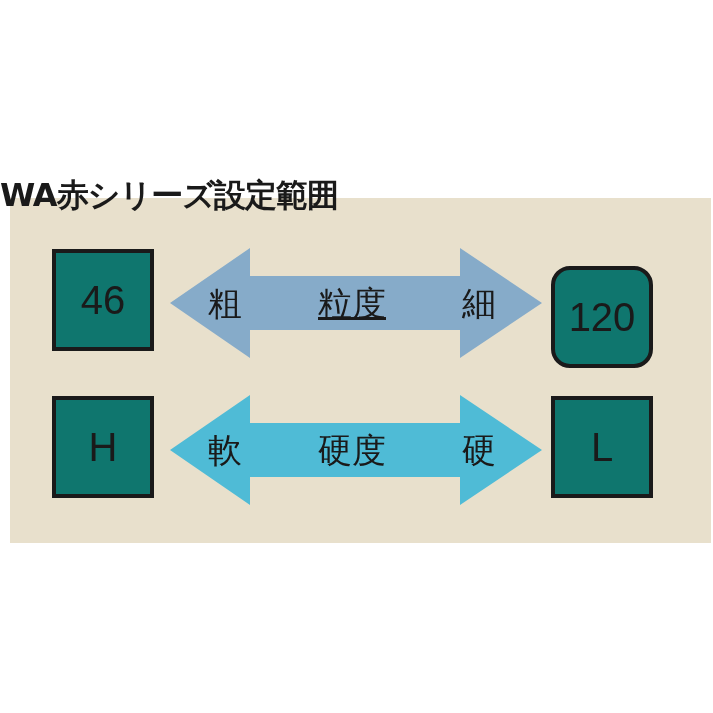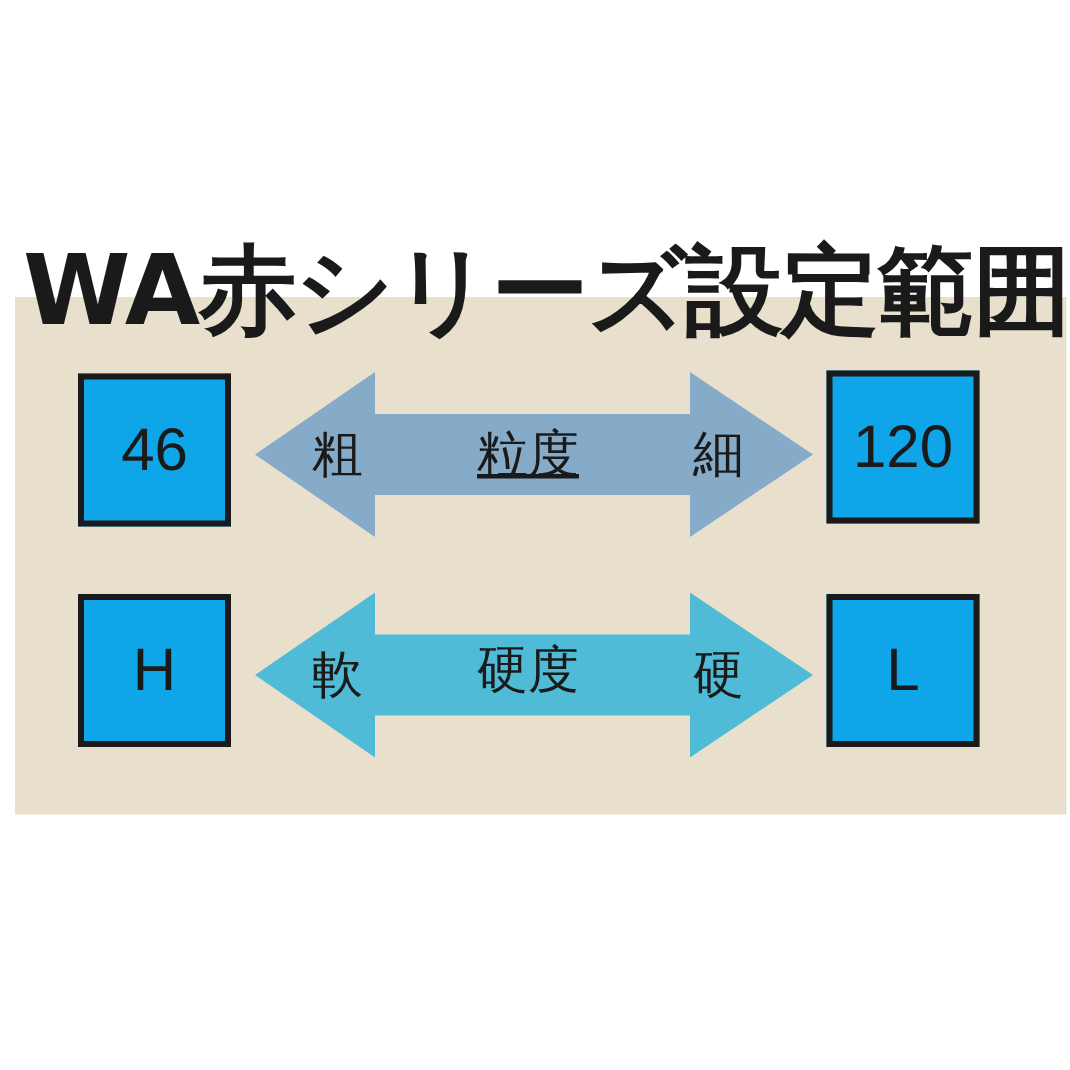--- a/index.html
+++ b/index.html
@@ -6,26 +6,26 @@
     body {
       width: 713px; height: 713px; background: #ffffff;
       position: relative; overflow: hidden;
       font-family: "DejaVu Sans", "Liberation Sans", sans-serif;
     }
     .panel {
       position: absolute; left: 10px; top: 198px; width: 701px; height: 345px;
       background: #e8e0cc;
     }
     .title {
-      position: absolute; left: 0; top: 165px; width: 713px; text-align: right;
-      font-size: 65px; font-weight: bold; color: #1a1a1a; letter-spacing: -1px;
+      position: absolute; left: 0; top: 165px; width: 713px; text-align: left;
+      font-size: 32px; font-weight: bold; color: #1a1a1a; letter-spacing: -1px;
       line-height: 60px; white-space: nowrap;
     }
     .box {
-      position: absolute; width: 102px; height: 102px; background: #0ea5e9;
+      position: absolute; width: 102px; height: 102px; background: #0f766e;
       border: 4px solid #1a1a1a; box-sizing: border-box;
       display: flex; align-items: center; justify-content: center;
       font-size: 40px; color: #1a1a1a; font-family: "Liberation Sans", sans-serif;
     }
     .arrow { position: absolute; }
     .arrow svg { position: absolute; left: 0; top: 0; }
     .alabel {
       position: absolute; font-size: 34px; color: #1a1a1a; line-height: 40px;
       white-space: nowrap;
     }
@@ -38,24 +38,24 @@
 
 <div class="box" style="left:52px; top:249px;">46</div>
 <div class="arrow" style="left:170px; top:248px; width:380px; height:110px;">
   <svg width="380" height="110" viewBox="0 0 380 110">
     <polygon points="0,55 80,0 80,28 290,28 290,0 372,55 290,110 290,82 80,82 80,110" fill="#86abc9"></polygon>
   </svg>
 </div>
 <div class="alabel" style="left:208px; top:283px;">粗</div>
 <div class="alabel" style="left:318px; top:283px;text-decoration:underline;">粒度</div>
 <div class="alabel" style="left:462px; top:283px;">細</div>
-<div class="box" style="left:551px; top:247px;">120</div>
+<div class="box" style="left:551px; top:266px;border-radius:19px;">120</div>
 
 <div class="box" style="left:52px; top:396px;">H</div>
 <div class="arrow" style="left:170px; top:395px; width:380px; height:110px;">
   <svg width="380" height="110" viewBox="0 0 380 110">
     <polygon points="0,55 80,0 80,28 290,28 290,0 372,55 290,110 290,82 80,82 80,110" fill="#4fbbd6"></polygon>
   </svg>
 </div>
 <div class="alabel" style="left:208px; top:430px;">軟</div>
-<div class="alabel" style="left:318px; top:430px;font-family:Liberation Mono, monospace;">硬度</div>
+<div class="alabel" style="left:318px; top:430px;">硬度</div>
 <div class="alabel" style="left:462px; top:430px;">硬</div>
 <div class="box" style="left:551px; top:396px;">L</div>
 
 </body></html>

